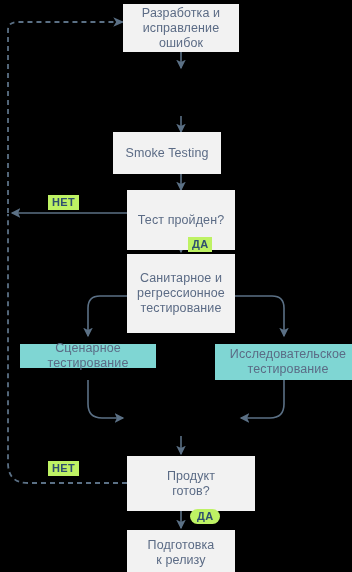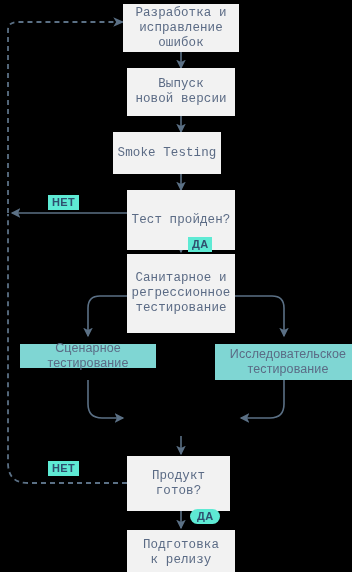--- a/index.html
+++ b/index.html
@@ -37,31 +37,30 @@
     font-size: 12.5px;
     line-height: 15px;
     color: #5b6b85;
     letter-spacing: 0.1px;
     padding: 2px 4px;
     white-space: pre-line;
     z-index: 3;
   }
   .node.plain {
     background: #f2f2f2;
-    font-family: Liberation Mono, monospace;
   }
   .node.accent {
     background: #7fd6d3;
   }
   .edge-label {
     position: absolute;
     font-size: 11px;
     font-weight: bold;
     color: #2f4f6f;
-    background: #5eead4;
+    background: #bef264;
     line-height: 13px;
     padding: 1px 4px 1px 4px;
     z-index: 5;
     letter-spacing: 0.3px;
   }
   .edge-label.pill {
     border-radius: 9px;
     padding: 1px 7px 1px 7px;
   }
 </style>
@@ -104,39 +103,37 @@
 
     <path d="M127,483 L28,483 Q8,483 8,463 L8,214" stroke="#5b7085" stroke-width="1.8" fill="none" stroke-dasharray="5 4"></path>
 
     <path d="M181,511 L181,528" stroke="#5b7085" stroke-width="1.6" fill="none" marker-end="url(#arrow)"></path>
   </svg>
 
   <div class="node plain" style="left:123px; top:4px; width:116px; height:48px;">Разработка и
 исправление
 ошибок</div>
 
-  <div class="node plain" style="left:127px; top:68px; width:108px; height:48px;">Выпуск
-новой версии</div>
 
   <div class="node plain" style="left:113px; top:132px; width:108px; height:42px;">Smoke Testing</div>
 
   <div class="node plain" style="left:127px; top:190px; width:108px; height:60px;">Тест пройден?</div>
 
   <div class="node plain" style="left:127px; top:254px; width:108px; height:79px;">Санитарное и
 регрессионное
 тестирование</div>
 
   <div class="node accent" style="left:20px; top:344px; width:136px; height:24px;">Сценарное
 тестирование</div>
 
   <div class="node accent" style="left:215px; top:344px; width:146px; height:36px;">Исследовательское
 тестирование</div>
 
 
-  <div class="node plain" style="left:127px; top:456px; width:103px; height:55px;">Продукт
+  <div class="node plain" style="left:127px; top:456px; width:128px; height:55px;">Продукт
 готов?</div>
 
   <div class="node plain" style="left:127px; top:530px; width:108px; height:46px;">Подготовка
 к релизу</div>
 
   <div class="edge-label" style="left:48px; top:195px;">НЕТ</div>
 
   <div class="edge-label" style="left:188px; top:237px;">ДА</div>
 
   <div class="edge-label" style="left:48px; top:461px;">НЕТ</div>

